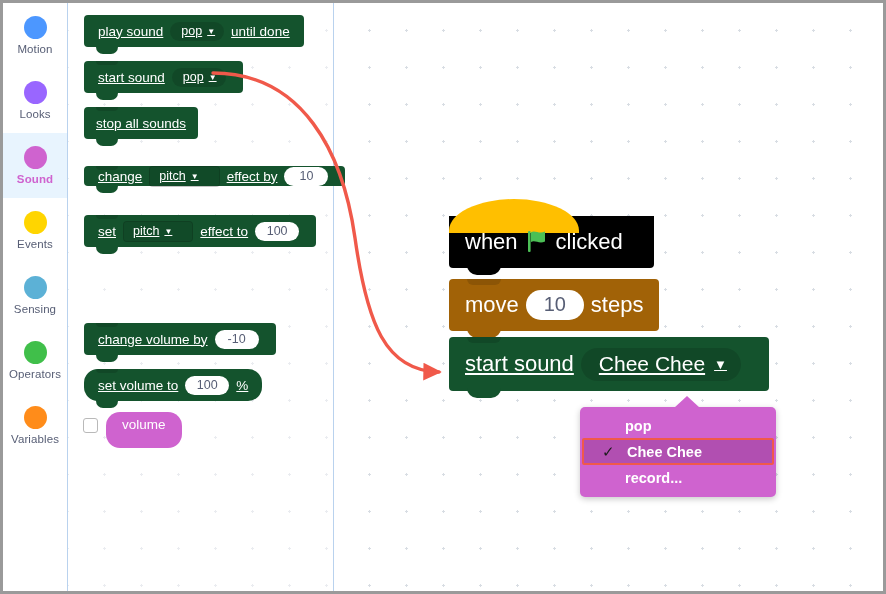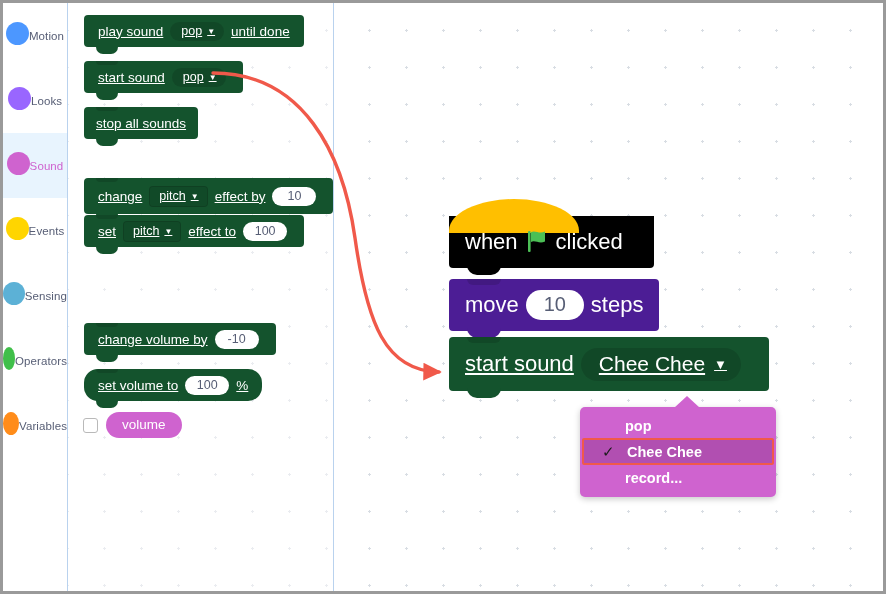--- a/index.html
+++ b/index.html
@@ -46,39 +46,40 @@
     background: #ffffff;
     border-right: 1px solid #b9d2ee;
     border-top-left-radius: 12px;
     box-sizing: border-box;
     z-index: 5;
   }
   .cat {
     position: relative;
     height: 65px;
     display: flex;
-    flex-direction: row;
+    flex-direction: column;
     align-items: center;
     justify-content: center;
     cursor: pointer;
     box-sizing: border-box;
   }
   .cat .dot {
     width: 23px; height: 23px;
     border-radius: 50%;
     margin-bottom: 4px;
   }
   .cat .lbl {
     font-size: 11.5px;
     color: #575e75;
     letter-spacing: .1px;
     white-space: nowrap;
   }
   .cat.active {
     background: #e8f4fe;
+    font-weight: bold;
   }
   .cat.active .lbl {
     color: #cf63cf;
   }
 
   
   #palette {
     position: absolute;
     left: 65px; top: 0;
     width: 266px; height: 588px;
@@ -117,21 +118,21 @@
     left: 12px;
     top: 0px;
     width: 22px; height: 4px;
     background: rgba(0,0,0,.13);
     border-bottom-left-radius: 7px;
     border-bottom-right-radius: 7px;
   }
   .blk.nonotchtop::before { display: none; }
 
   .sound-blk  { background: #14532d; text-decoration: underline; }
-  .motion-blk { background: #4c1d95; }
+  .motion-blk { background: #a16207; }
   .event-blk  { background: #000000; }
 
   .blk .txt { padding: 0 2px; }
 
   
   .field-dd {
     display: inline-flex;
     align-items: center;
     gap: 5px;
     background: rgba(0,0,0,.13);
@@ -145,21 +146,21 @@
     font-size: 8px;
     line-height: 1;
     position: relative;
     top: 1px;
   }
   
   .field-dd.rect {
     border-radius: 4px;
     background: rgba(0,0,0,.10);
     border: 1px solid rgba(0,0,0,.14);
-    padding: 2px 8px 3px 9px;
+    padding: 2px 20px 3px 9px;
   }
   
   .field-num {
     display: inline-flex;
     align-items: center;
     justify-content: center;
     background: #ffffff;
     color: #575e75;
     border-radius: 12px;
     min-width: 26px;
@@ -169,21 +170,21 @@
   }
   
   .reporter {
     position: absolute;
     display: flex;
     align-items: center;
     justify-content: center;
     background: #cf63cf;
     color: #fff;
     border-radius: 14px;
-    padding: 5px 16px 6px;
+    padding: 5px 16px 16px;
     cursor: pointer;
     user-select: none;
   }
   .chk {
     position: absolute;
     width: 15px; height: 15px;
     border: 1.5px solid #b9b9b9;
     border-radius: 3px;
     background: #fff;
     cursor: pointer;
@@ -330,21 +331,21 @@
       <span class="field-dd">
         <span>pop</span>
         <span class="caret">▼</span>
       </span>
     </div>
 
     <div class="blk stack sound-blk" style="left:16px; top:104px; height:32px; padding:0 10px;">
       <span class="txt">stop all sounds</span>
     </div>
 
-    <div class="blk stack sound-blk" style="left:16px; top:175px; height:36px; padding:0 12px;">
+    <div class="blk stack sound-blk" style="left:16px; top:163px; height:20px; padding:0 12px;">
       <span class="txt">change</span>
       <span class="field-dd rect">
         <span>pitch</span>
         <span class="caret">▼</span>
       </span>
       <span class="txt">effect by</span>
       <span class="field-num">10</span>
     </div>
 
     <div class="blk stack sound-blk" style="left:16px; top:212px; height:32px; padding:0 12px;">

